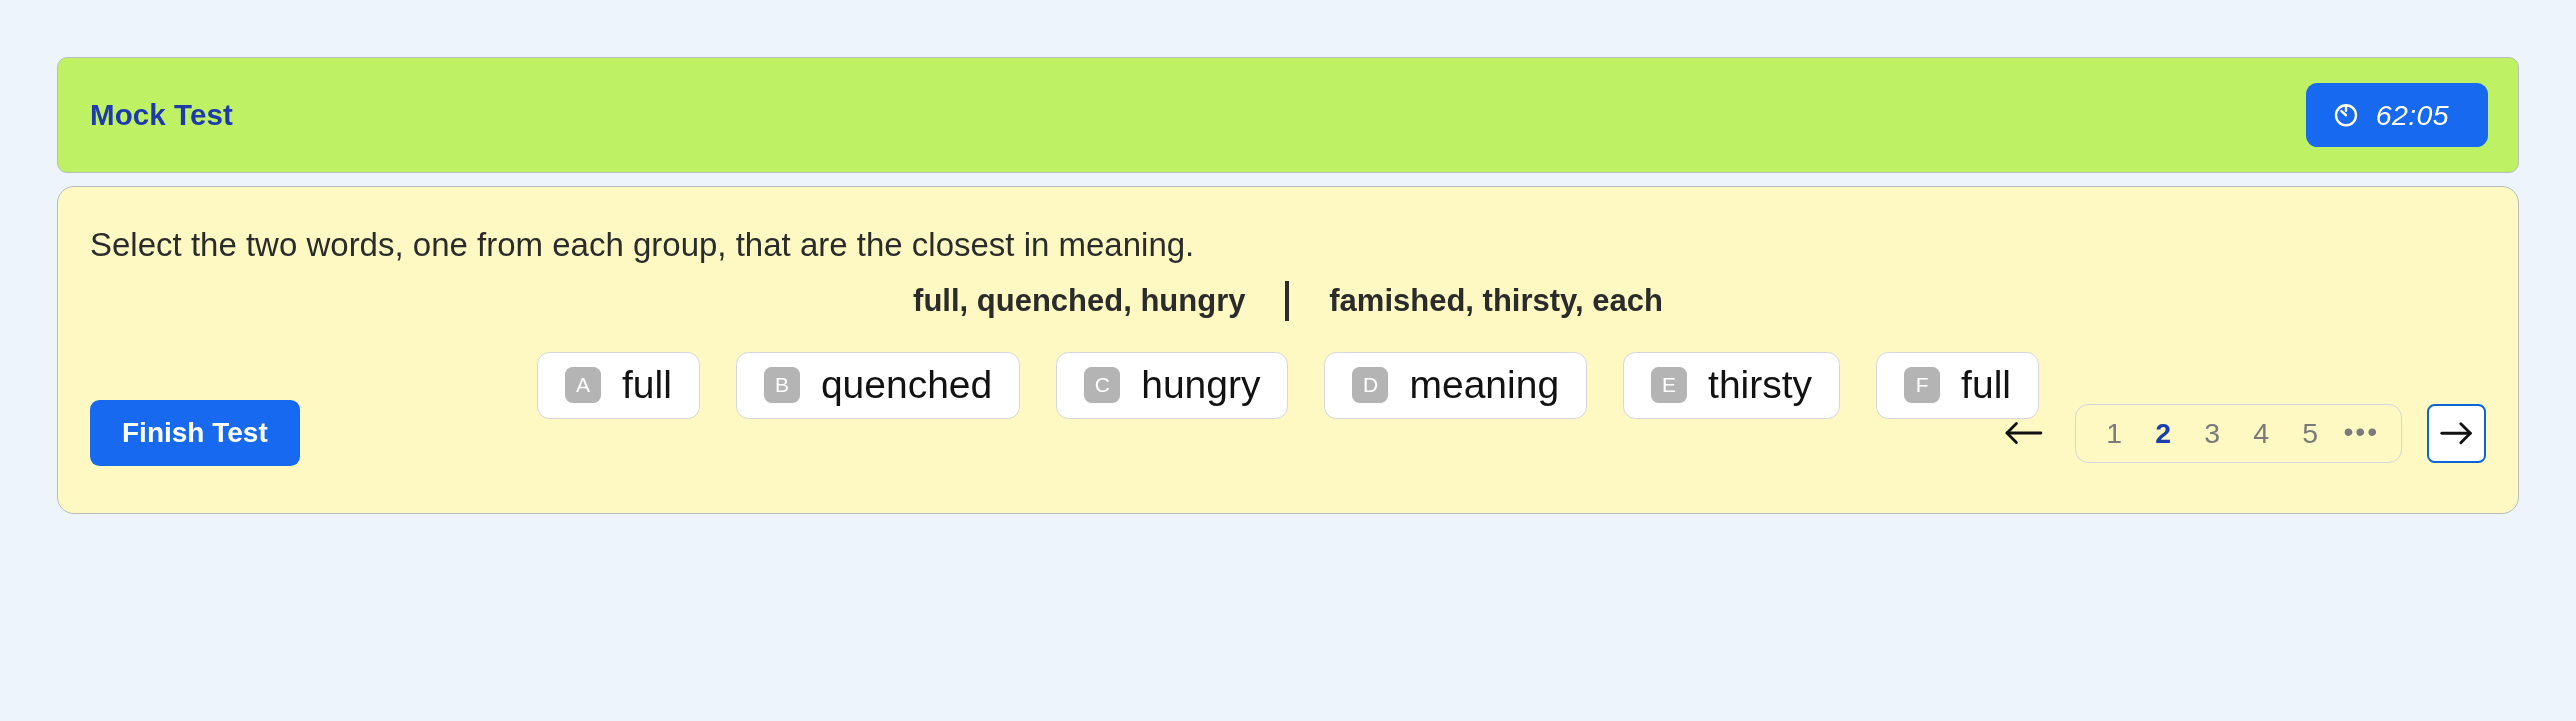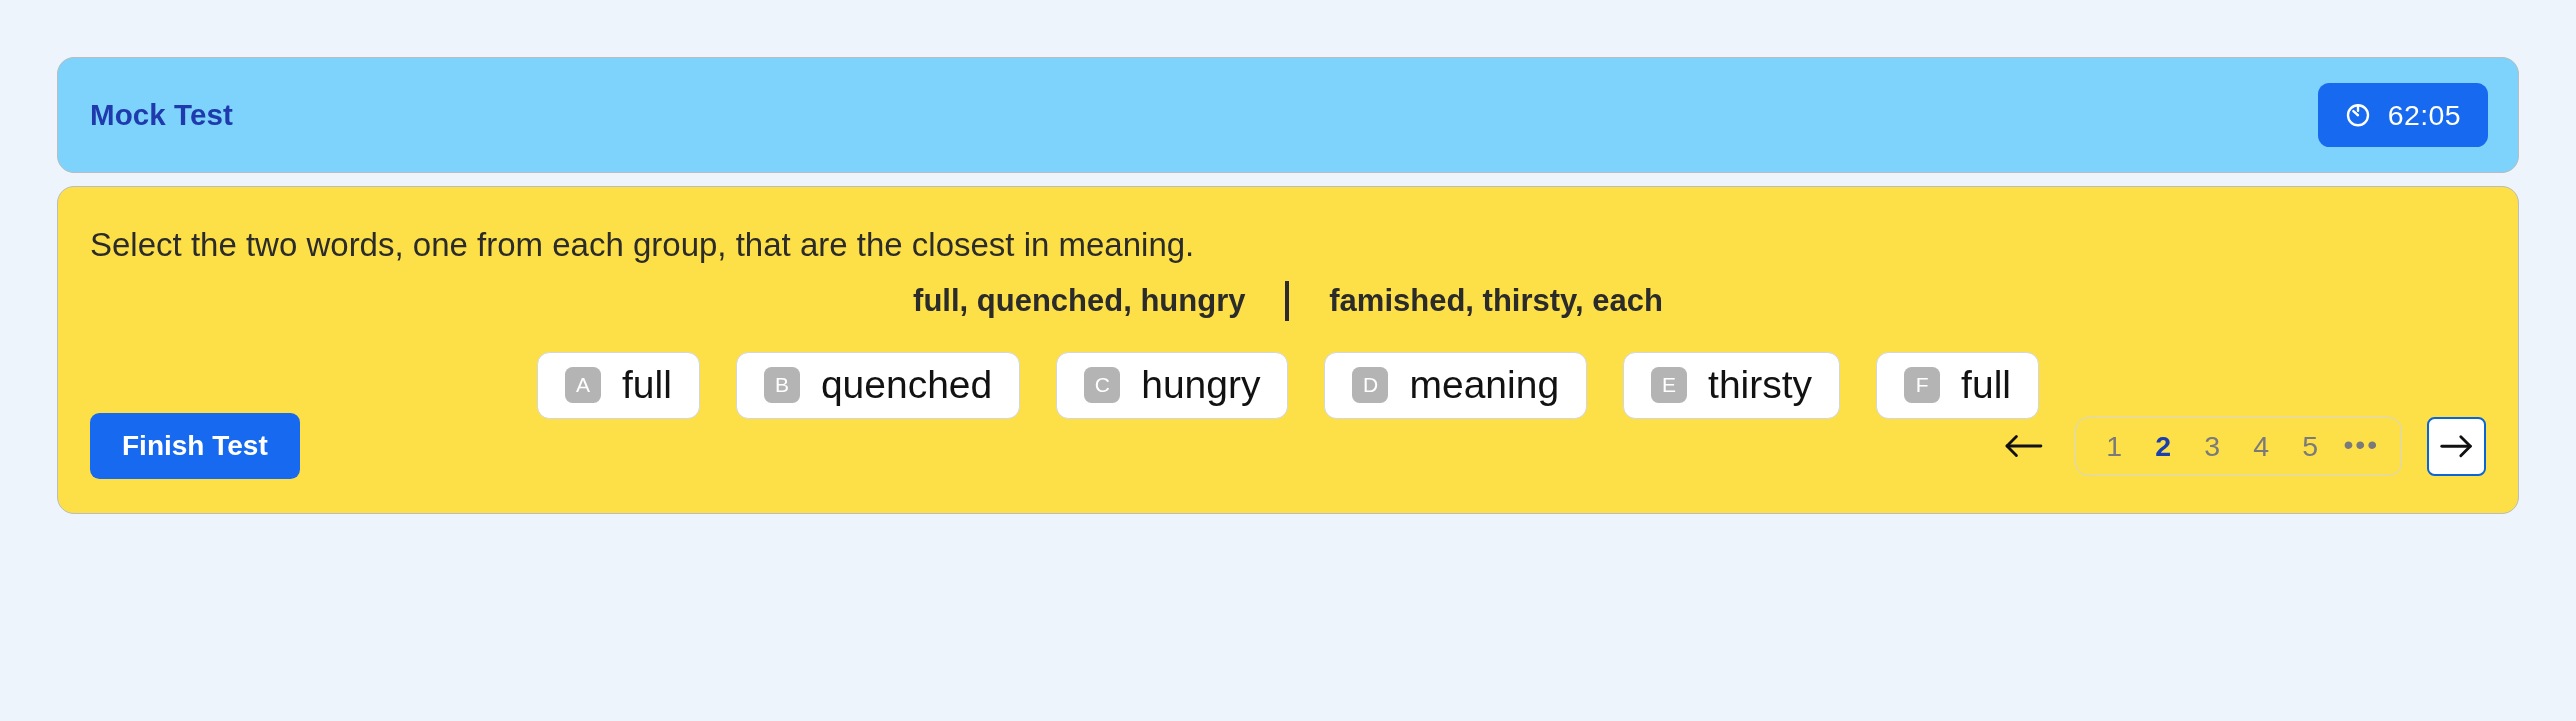--- a/index.html
+++ b/index.html
@@ -19,63 +19,64 @@
     height: 721px;
     box-sizing: border-box;
     padding: 57px 57px 0 57px;
     position: relative;
   }
 
   
   .header-card {
     box-sizing: border-box;
     height: 116px;
-    background: #7dd3fc;
+    background: #bef264;
     border: 1.9px solid #b9bcc0;
-    border-radius: 17px;
+    border-radius: 10px;
     display: flex;
     align-items: center;
     justify-content: space-between;
     padding: 0 30px 0 32px;
   }
   .test-title {
     color: #1e3aad;
     font-size: 29.5px;
     font-weight: bold;
     letter-spacing: 0.1px;
     white-space: nowrap;
   }
   .timer-badge {
     display: inline-flex;
     align-items: center;
     gap: 15px;
     background: #1769f0;
     color: #ffffff;
     border-radius: 11.4px;
-    padding: 17px 27px 17px 25px;
+    padding: 17px 39px 17px 25px;
     font-size: 28.5px;
     font-weight: 500;
     line-height: 1;
+    font-style: italic;
   }
   .timer-icon {
     width: 30px;
     height: 30px;
     display: block;
     flex: 0 0 auto;
   }
   .timer-text {
     letter-spacing: 0.4px;
   }
 
   
   .question-card {
     box-sizing: border-box;
     margin-top: 13.3px;
     height: 328px;
-    background: #fde047;
+    background: #fef9c3;
     border: 1.9px solid #b9bcc0;
     border-radius: 17px;
     position: relative;
     padding: 0 32px;
   }
   .prompt {
     color: #2b2b2b;
     font-size: 33px;
     line-height: 1.2;
     padding-top: 38px;
@@ -134,21 +135,21 @@
     font-size: 39px;
     color: #121212;
     white-space: nowrap;
   }
 
   
   .footer {
     position: absolute;
     left: 32px;
     right: 32px;
-    bottom: 34px;
+    bottom: 47px;
     display: flex;
     align-items: center;
     justify-content: space-between;
   }
   .finish-btn {
     background: #1769f0;
     color: #ffffff;
     border: none;
     border-radius: 9.5px;
     font-family: "Liberation Sans", sans-serif;

